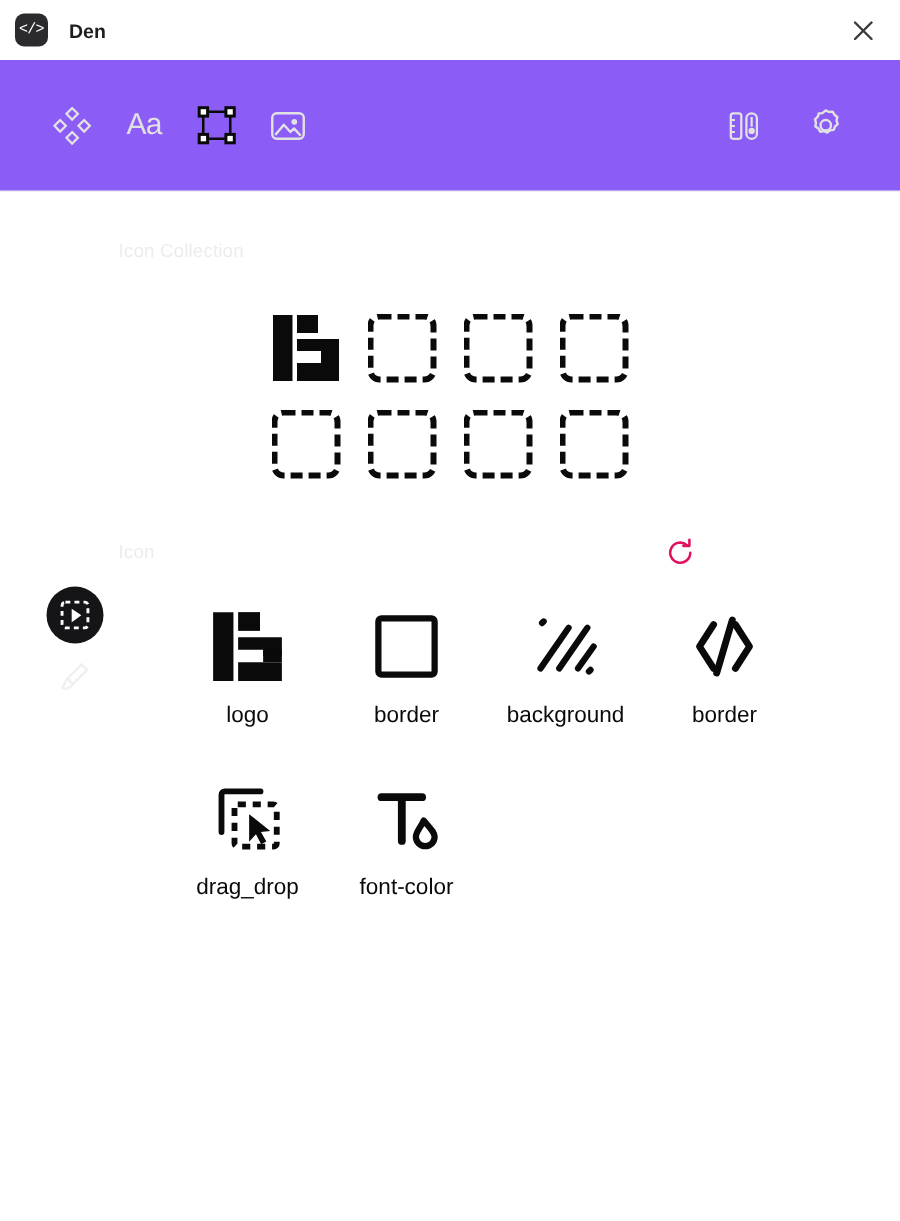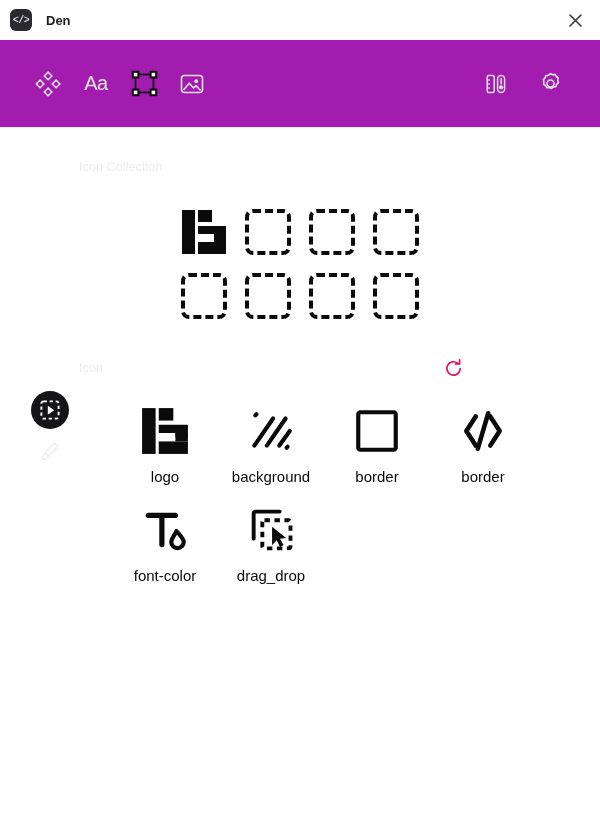--- a/index.html
+++ b/index.html
@@ -66,21 +66,21 @@
   }
 
   
   .toolbar {
     position: relative;
     height: 88px;
     display: flex;
     align-items: center;
     padding: 0 30px 0 28px;
     border-bottom: 1px solid #ededed;
-    background: #a21caf;
+    background: #8b5cf6;
   }
   .toolbar-left {
     display: flex;
     align-items: center;
     gap: 8px;
   }
   .toolbar-right {
     margin-left: auto;
     display: flex;
     align-items: center;
@@ -171,21 +171,21 @@
     height: 24px;
     padding: 0;
   }
 
   
   .icon-grid {
     display: grid;
     grid-template-columns: repeat(4, 106px);
     justify-content: center;
     margin-top: 14px;
-    row-gap: 0px;
+    row-gap: 16px;
     margin-left: 48px;
   }
   .icon-cell {
     display: flex;
     flex-direction: column;
     align-items: center;
     cursor: pointer;
     padding-top: 8px;
     padding-bottom: 8px;
   }
@@ -381,72 +381,72 @@
             <path fill="currentColor" d="M34 26 h12 v8 h-12 z"></path>
           </svg>
         </div>
         <div class="icon-caption">logo</div>
       </div>
 
 
       <div class="icon-cell">
         <div class="icon-art">
           <svg width="50" height="50" viewBox="0 0 48 48">
+            <rect x="6" y="6" width="36" height="36" rx="2" fill="none" stroke="currentColor" stroke-width="4"></rect>
+          </svg>
+        </div>
+        <div class="icon-caption">border</div>
+      </div>
+
+      <div class="icon-cell">
+        <div class="icon-art">
+          <svg width="50" height="50" viewBox="0 0 48 48">
             <g stroke="currentColor" stroke-width="4" stroke-linecap="round">
               <line x1="8" y1="38" x2="26" y2="12"></line>
               <line x1="20" y1="38" x2="38" y2="12"></line>
               <line x1="32" y1="38" x2="42" y2="24"></line>
               <line x1="9" y1="9" x2="10" y2="8"></line>
               <line x1="39" y1="40" x2="40" y2="39"></line>
             </g>
           </svg>
         </div>
         <div class="icon-caption">background</div>
       </div>
 
       <div class="icon-cell">
         <div class="icon-art">
           <svg width="50" height="50" viewBox="0 0 48 48">
-            <rect x="6" y="6" width="36" height="36" rx="2" fill="none" stroke="currentColor" stroke-width="4"></rect>
-          </svg>
-        </div>
-        <div class="icon-caption">border</div>
-      </div>
-
-      <div class="icon-cell">
-        <div class="icon-art">
-          <svg width="50" height="50" viewBox="0 0 48 48">
             <path d="M17 10 L8 24 L17 38" fill="none" stroke="currentColor" stroke-width="4.4" stroke-linecap="round" stroke-linejoin="round"></path>
             <path d="M31 10 L40 24 L31 38" fill="none" stroke="currentColor" stroke-width="4.4" stroke-linecap="round" stroke-linejoin="round"></path>
             <line x1="29" y1="7" x2="19" y2="41" stroke="currentColor" stroke-width="4.4" stroke-linecap="round"></line>
           </svg>
         </div>
         <div class="icon-caption">border</div>
+      </div>
+
+      <div class="icon-cell">
+        <div class="icon-art">
+          <svg width="52" height="52" viewBox="0 0 48 48">
+            <path d="M32 7 H10 a2 2 0 0 0 -2 2 V32" fill="none" stroke="currentColor" stroke-width="3.6" stroke-linecap="round" stroke-linejoin="round"></path>
+            <rect x="16" y="15" width="26" height="26" rx="2" fill="none" stroke="currentColor" stroke-width="3.6" stroke-dasharray="5 4.2"></rect>
+            <path d="M25 21 L25 38 L29.2 33.4 L32.4 39.6 L35.6 37.9 L32.3 32 L38 31.4 Z" fill="currentColor"></path>
+          </svg>
+        </div>
+        <div class="icon-caption">drag_drop</div>
       </div>
 
       <div class="icon-cell">
         <div class="icon-art">
           <svg width="50" height="50" viewBox="0 0 48 48">
             <line x1="8" y1="10" x2="34" y2="10" stroke="currentColor" stroke-width="5" stroke-linecap="round"></line>
             <line x1="21" y1="11" x2="21" y2="38" stroke="currentColor" stroke-width="5" stroke-linecap="round"></line>
             <path d="M35 25 C39.5 30.2 42 32.6 42 35.4 a6 6 0 0 1 -12 0 C30 32.6 32.5 30.2 35 25 Z" fill="none" stroke="currentColor" stroke-width="4" stroke-linejoin="round"></path>
           </svg>
         </div>
         <div class="icon-caption">font-color</div>
-      </div>
-
-      <div class="icon-cell">
-        <div class="icon-art">
-          <svg width="52" height="52" viewBox="0 0 48 48">
-            <path d="M32 7 H10 a2 2 0 0 0 -2 2 V32" fill="none" stroke="currentColor" stroke-width="3.6" stroke-linecap="round" stroke-linejoin="round"></path>
-            <rect x="16" y="15" width="26" height="26" rx="2" fill="none" stroke="currentColor" stroke-width="3.6" stroke-dasharray="5 4.2"></rect>
-            <path d="M25 21 L25 38 L29.2 33.4 L32.4 39.6 L35.6 37.9 L32.3 32 L38 31.4 Z" fill="currentColor"></path>
-          </svg>
-        </div>
-        <div class="icon-caption">drag_drop</div>
       </div>
 
     </div>
   </div>
 
   <button class="fab">
     <svg width="22" height="22" viewBox="0 0 24 24">
       <rect x="2.6" y="2.6" width="18.8" height="18.8" rx="2.4" fill="none" stroke="currentColor" stroke-width="2.1" stroke-dasharray="3.6 3"></rect>
       <path d="M9.6 7.4 L9.6 17.2 L16.6 12.2 Z" fill="currentColor"></path>
     </svg>

